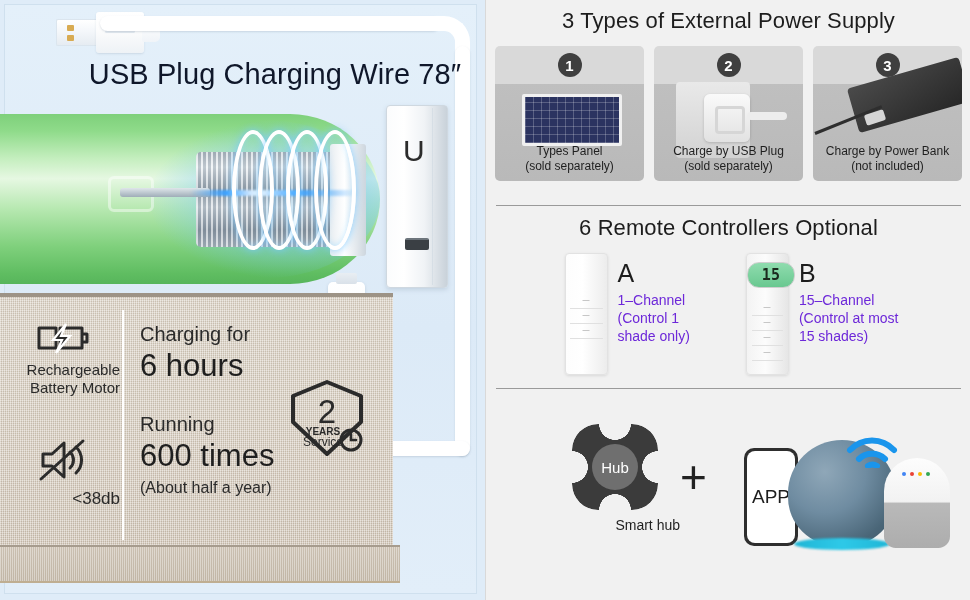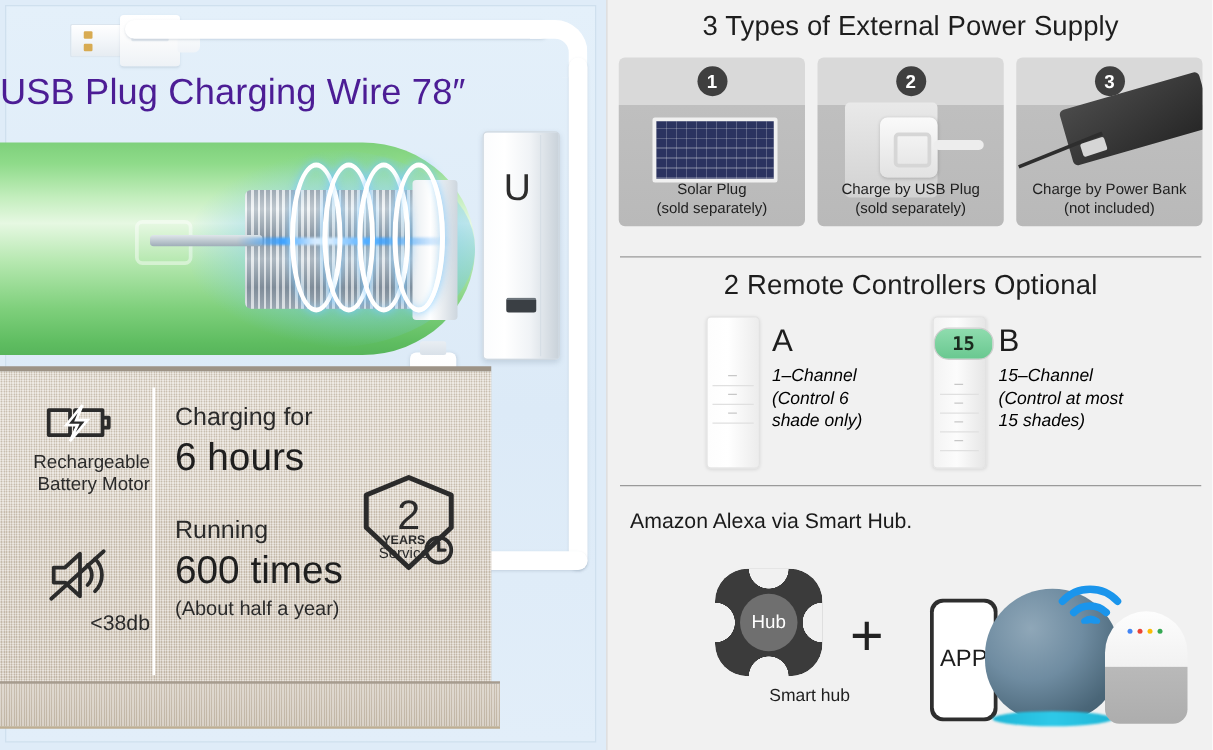--- a/index.html
+++ b/index.html
@@ -80,22 +80,22 @@
     border-radius: 5px 5px 7px 7px;
     box-shadow: 0 1px 3px rgba(120,140,160,.3);
   }
   .micro-connector::before{
     content:""; position:absolute; left:8px; top:-9px; width:21px; height:11px;
     background: linear-gradient(180deg,#e9eef3,#d9e1e9); border-radius: 2px;
   }
 
   .left-title {
     position: absolute; left: 0; top: 58px; width: 550px;
-    text-align: left;
-    font-size: 29px; color: #4c1d95; letter-spacing: .1px;
+    text-align: center;
+    font-size: 29px; color: #0f172a; letter-spacing: .1px;
   }
 
   
   .tube-band { position:absolute; left: 0; top: 106px; width: 420px; height: 185px; overflow:hidden; }
   .tube-body {
     position:absolute; left:-20px; top: 8px; width: 400px; height: 170px;
     background: linear-gradient(180deg,
       #7ed07b 0%, #8fdb8a 10%, #c4eebe 26%, #e6f8e2 38%,
       #b6e8b0 56%, #7fd07c 78%, #5fbd61 94%, #57b55b 100%);
     border-radius: 0 90px 90px 0 / 0 85px 85px 0;
@@ -282,21 +282,21 @@
     font-family: "DejaVu Sans Mono", monospace; font-size: 15px; color:#1b2a1e; font-weight: bold;
   }
   .rbtn { height: 15px; margin: 0 5px; border-bottom: 1px solid #e0e0e0; position:relative; }
   .rbtn::after {
     content:""; position:absolute; left:50%; top: 6px; transform: translateX(-50%);
     width: 7px; height: 1px; background:#c7c7c7;
   }
   .remote.a .rbtn { margin: 0 4px; }
   .remote-text { padding-top: 8px; }
   .remote-letter { font-size: 25px; color:#1d1d1d; line-height: 1; margin-bottom: 6px; }
-  .remote-desc { font-size: 14px; color:#000000; line-height: 1.28; font-style: italic; }
+  .remote-desc { font-size: 14px; color:#6d28d9; line-height: 1.28; }
 
   .section-3 { position:absolute; left:0; top: 398px; width:485px; padding: 0 18px; }
   .s3-text { font-size: 17px; color:#1a1a1a; line-height: 1.34; margin-top: 8px; }
   .s3-row { position:relative; margin-top: 8px; height: 160px; }
 
   .hub-group { position:absolute; left: 46px; top: 18px; width: 130px; text-align:right; }
   .hub-shape {
     width: 86px; height: 86px; margin: 0 auto;
     background:#3b3b3b; border-radius: 26px;
     position: relative;
@@ -447,21 +447,21 @@
   <div class="right-panel">
 
     <div class="section-1">
       <div class="rp-title">3 Types of External Power Supply</div>
       <div class="cards">
 
         <div class="card">
           <div class="num">1</div>
           <div class="solar-panel"></div>
           <div class="cap">
-            <div>Solar Plug</div>
+            <div>Types Panel</div>
             <div>(sold separately)</div>
           </div>
         </div>
 
         <div class="card">
           <div class="num">2</div>
           <div class="wall-socket"></div>
           <div class="adapter"></div>
           <div class="adapter-cord"></div>
           <div class="cap">
@@ -480,34 +480,34 @@
             <div>(not included)</div>
           </div>
         </div>
 
       </div>
     </div>
 
     <div class="divider d1"></div>
 
     <div class="section-2">
-      <div class="rp-title">2 Remote Controllers Optional</div>
+      <div class="rp-title">6 Remote Controllers Optional</div>
       <div class="remotes">
 
         <div class="remote-unit">
           <div class="remote a">
             <div style="height:34px"></div>
             <div class="rbtn"></div>
             <div class="rbtn"></div>
             <div class="rbtn"></div>
           </div>
           <div class="remote-text">
             <div class="remote-letter">A</div>
             <div class="remote-desc">1–Channel</div>
-            <div class="remote-desc">(Control 6</div>
+            <div class="remote-desc">(Control 1</div>
             <div class="remote-desc">shade only)</div>
           </div>
         </div>
 
         <div class="remote-unit">
           <div class="remote b">
             <div class="lcd">15</div>
             <div class="rbtn"></div>
             <div class="rbtn"></div>
             <div class="rbtn"></div>
@@ -520,21 +520,20 @@
             <div class="remote-desc">15 shades)</div>
           </div>
         </div>
 
       </div>
     </div>
 
     <div class="divider d2"></div>
 
     <div class="section-3">
-      <div class="s3-text">Amazon Alexa via Smart Hub.</div>
 
       <div class="s3-row">
 
         <div class="hub-group">
           <div class="hub-shape">
             <div class="hub-circle">Hub</div>
           </div>
           <div class="hub-cap">Smart hub</div>
 
         </div>

